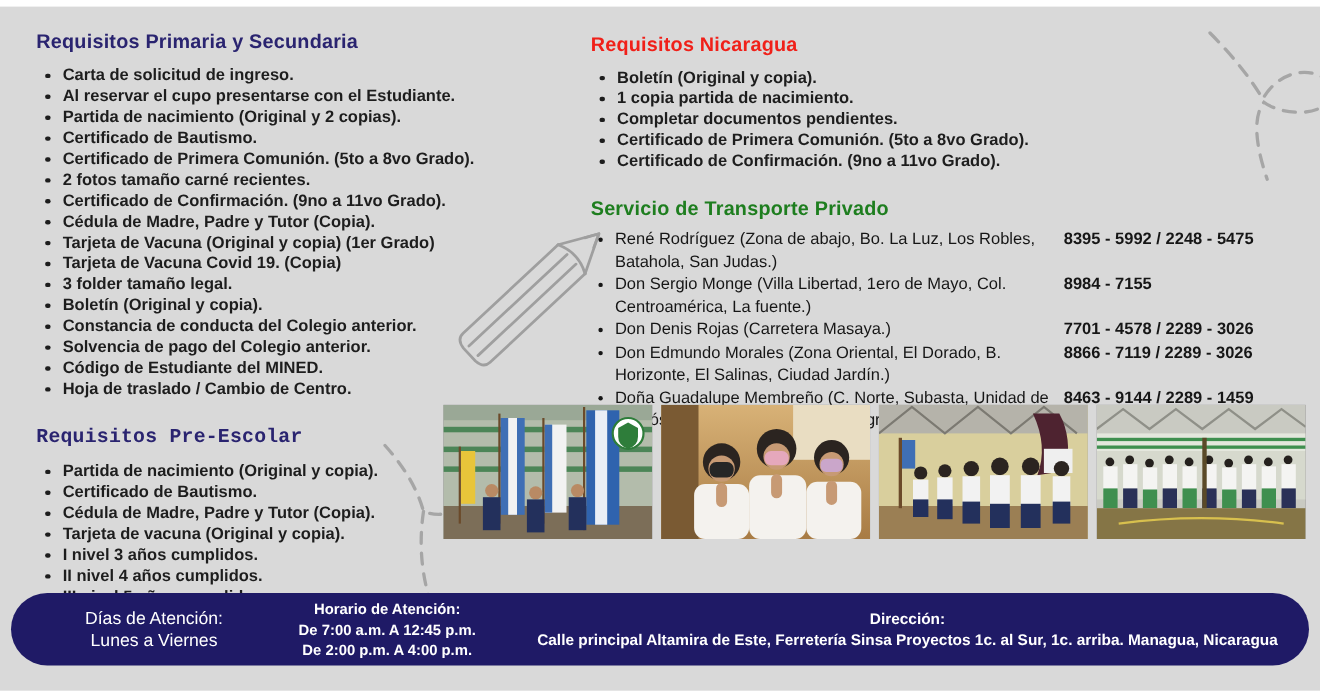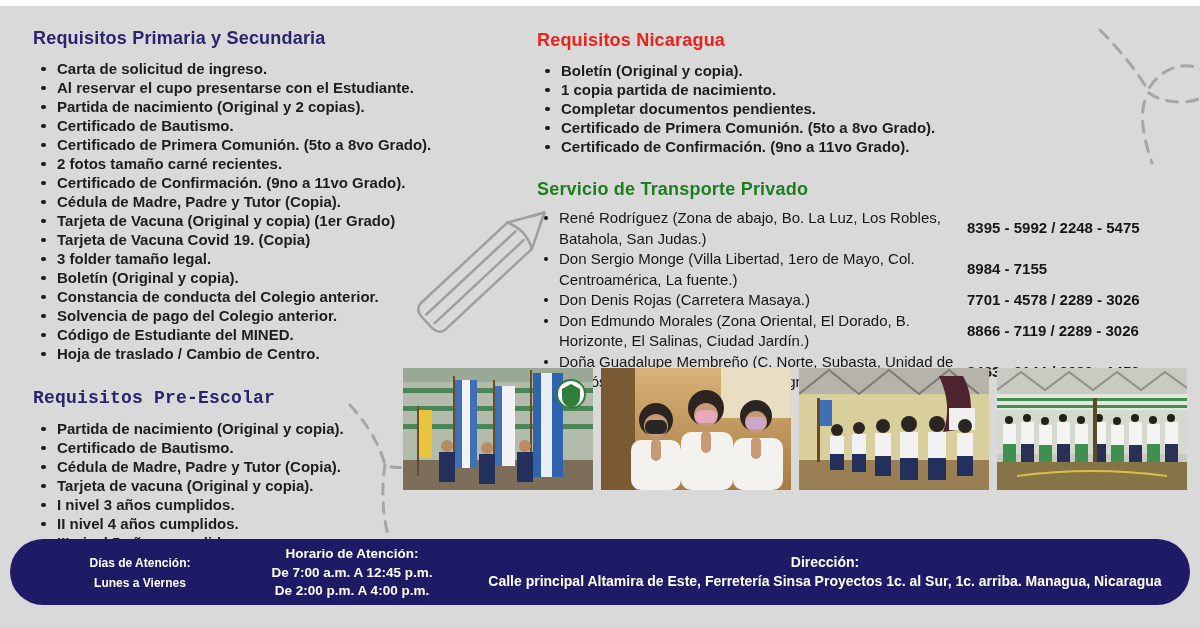--- a/index.html
+++ b/index.html
@@ -25,21 +25,21 @@
     position:relative; padding-left:24px;
     font-size:15px; font-weight:700; color:#1d1d1d; line-height:19px;
   }
   ul.req li::before {
     content:""; position:absolute; left:8px; top:7.5px;
     width:4.5px; height:4.5px; border-radius:50%; background:#1d1d1d;
   }
   .gap-pre { margin-top:21px;font-family:Liberation Mono, monospace; }
 
   .transport { margin-top:5px; }
-  .transport .entry { display:flex; align-items:center; }
+  .transport .entry { display:flex; align-items:flex-start; }
   .transport .name {
     position:relative; width:430px; padding-left:22px;
     font-size:15px; font-weight:500; color:#161616; line-height:20.5px;
   }
   .transport .name::before {
     content:""; position:absolute; left:7px; top:8px;
     width:4px; height:4px; border-radius:50%; background:#161616;
   }
   .transport .phone {
     width:180px; font-size:15px; font-weight:600; color:#161616; line-height:20.5px;
@@ -51,21 +51,21 @@
   .photo { width:190px; height:122px; overflow:hidden; background:#999; }
   .photo svg { display:block; }
 
   
   .footer {
     position:absolute; left:10px; top:539px; width:1180px; height:66px;
     background:#1f1a66; border-radius:33px; color:#ffffff;
   }
   .footer .blk { position:absolute; text-align:center; }
   .f-dias { left:30px; top:14px; width:200px; }
-  .f-dias div { font-size:12px; font-weight:700; line-height:20px; }
+  .f-dias div { font-size:16px; font-weight:400; line-height:20px; }
   .f-horario { left:232px; top:6px; width:220px; }
   .f-horario div { font-size:13.5px; font-weight:700; line-height:18.5px; }
   .f-dir { left:470px; top:14px; width:690px; }
   .f-dir .lbl { font-size:14px; font-weight:700; line-height:19px; }
   .f-dir .val { font-size:14px; font-weight:700; line-height:19px; }
 </style>
 </head>
 <body>
 
 <div class="canvas">

